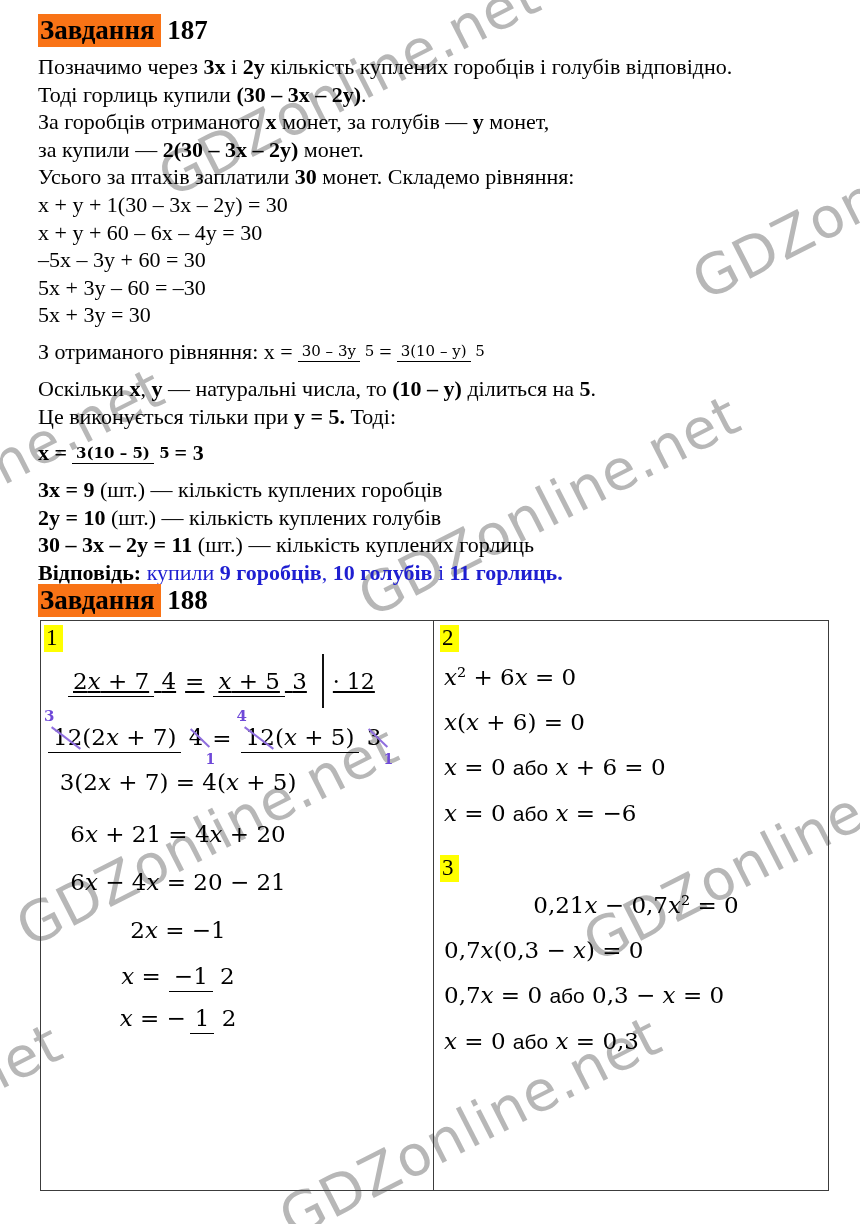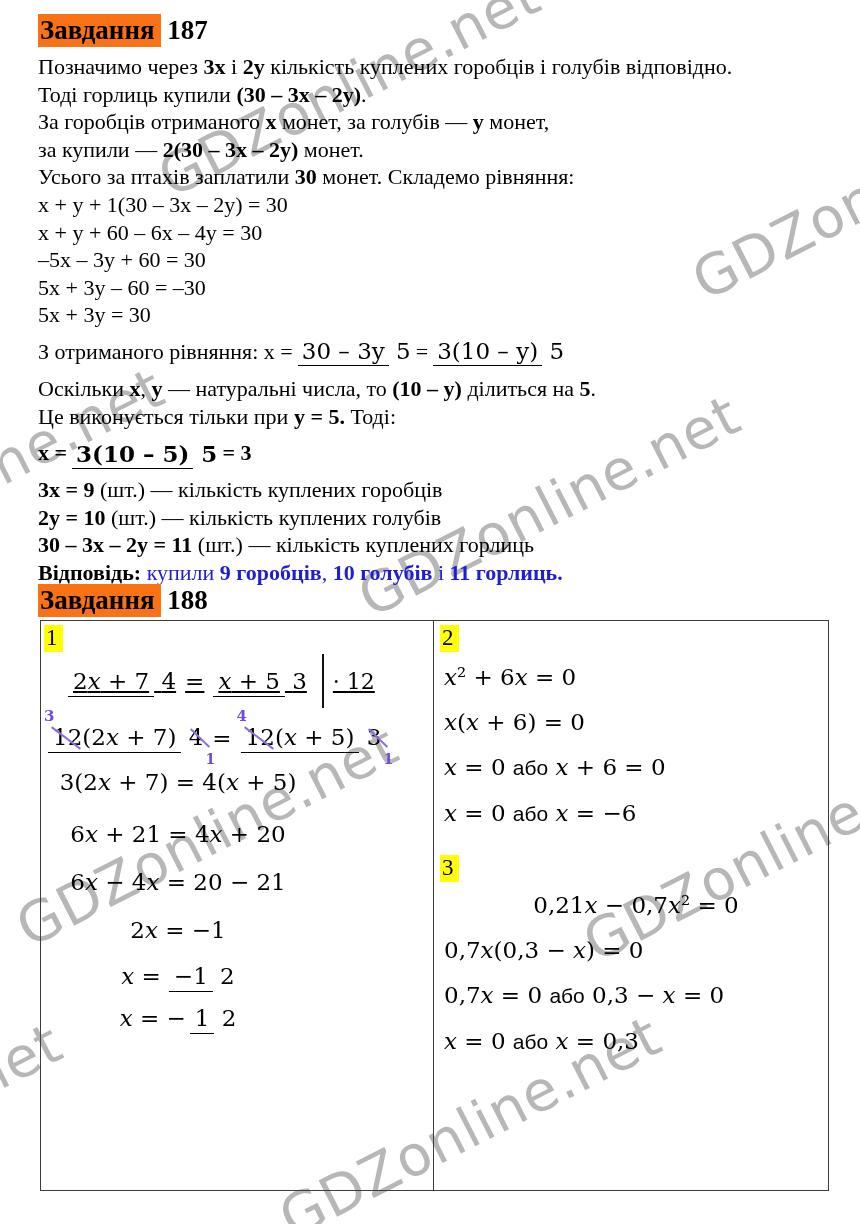--- a/index.html
+++ b/index.html
@@ -12,21 +12,21 @@
   
   .layer{position:absolute;left:0;top:0;z-index:2;}
   .hl{background:#f97316;padding:1px 6px 2px 2px;text-align:right;}
   h1.ttl{font-size:27px;font-weight:bold;margin:0 0 7px 0;line-height:32px;}
   .t187{position:absolute;left:38px;top:14px;width:800px;}
   .t187 p{margin:0;font-size:22px;line-height:27.6px;white-space:nowrap;}
   .b{font-weight:bold;}
   .bl{color:#1f1fd1;}
   .fline{display:flex;align-items:center;height:46px;font-size:22px;white-space:nowrap;}
   .fline2{font-weight:bold;}
-  .sfrac{display:inline-block;text-align:center;font-size:23px;line-height:19px;
+  .sfrac{display:inline-block;text-align:center;font-size:15px;line-height:19px;
          font-family:"DejaVu Serif",serif;margin:0 5px;vertical-align:middle;}
   .sfrac .num{border-bottom:1.6px solid #000;padding:0 4px 1px;}
   .sfrac .den{padding-top:1px;}
   .t188ttl{position:absolute;left:38px;top:584px;}
   
   .tbl{position:absolute;left:40px;top:620px;width:789px;height:571px;
        border:1.4px solid #3c3c3c;display:flex;box-sizing:border-box;}
   .cell1{width:393px;border-right:1.4px solid #3c3c3c;box-sizing:border-box;padding:4px 0 0 3px;}
   .cell2{flex:1;box-sizing:border-box;padding:4px 0 0 6px;}
   .badge{display:inline-block;background:#ffff00;font-size:23px;line-height:26px;padding:0 5px 1px 2px;}

